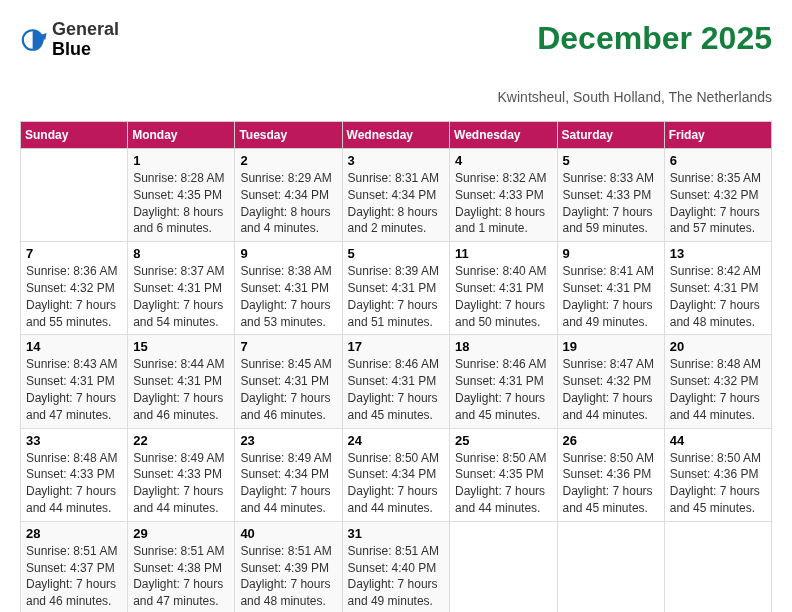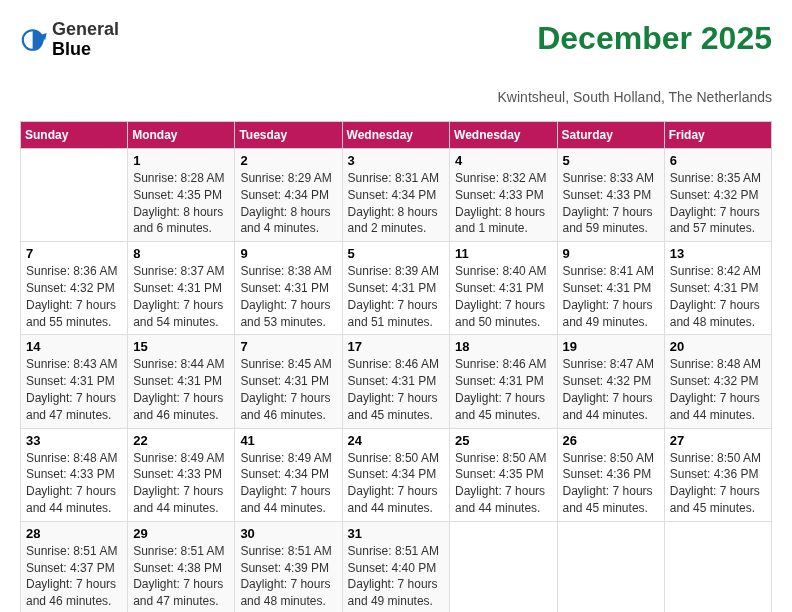--- a/index.html
+++ b/index.html
@@ -213,51 +213,51 @@
       <tr>
         <td>
         <span class="day-number">33</span>
         <span class="day-detail">Sunrise: 8:48 AM<br>Sunset: 4:33 PM<br>Daylight: 7 hours and 44 minutes.</span>
       </td>
         <td>
         <span class="day-number">22</span>
         <span class="day-detail">Sunrise: 8:49 AM<br>Sunset: 4:33 PM<br>Daylight: 7 hours and 44 minutes.</span>
       </td>
         <td>
-        <span class="day-number">41</span>
+        <span class="day-number">23</span>
         <span class="day-detail">Sunrise: 8:49 AM<br>Sunset: 4:34 PM<br>Daylight: 7 hours and 44 minutes.</span>
       </td>
         <td>
         <span class="day-number">24</span>
         <span class="day-detail">Sunrise: 8:50 AM<br>Sunset: 4:34 PM<br>Daylight: 7 hours and 44 minutes.</span>
       </td>
         <td>
         <span class="day-number">25</span>
         <span class="day-detail">Sunrise: 8:50 AM<br>Sunset: 4:35 PM<br>Daylight: 7 hours and 44 minutes.</span>
       </td>
         <td>
         <span class="day-number">26</span>
         <span class="day-detail">Sunrise: 8:50 AM<br>Sunset: 4:36 PM<br>Daylight: 7 hours and 45 minutes.</span>
       </td>
         <td>
-        <span class="day-number">27</span>
+        <span class="day-number">44</span>
         <span class="day-detail">Sunrise: 8:50 AM<br>Sunset: 4:36 PM<br>Daylight: 7 hours and 45 minutes.</span>
       </td>
       </tr>
       <tr>
         <td>
         <span class="day-number">28</span>
         <span class="day-detail">Sunrise: 8:51 AM<br>Sunset: 4:37 PM<br>Daylight: 7 hours and 46 minutes.</span>
       </td>
         <td>
         <span class="day-number">29</span>
         <span class="day-detail">Sunrise: 8:51 AM<br>Sunset: 4:38 PM<br>Daylight: 7 hours and 47 minutes.</span>
       </td>
         <td>
-        <span class="day-number">30</span>
+        <span class="day-number">40</span>
         <span class="day-detail">Sunrise: 8:51 AM<br>Sunset: 4:39 PM<br>Daylight: 7 hours and 48 minutes.</span>
       </td>
         <td>
         <span class="day-number">31</span>
         <span class="day-detail">Sunrise: 8:51 AM<br>Sunset: 4:40 PM<br>Daylight: 7 hours and 49 minutes.</span>
       </td>
         <td class="empty-cell"></td>
         <td class="empty-cell"></td>
         <td class="empty-cell"></td>
       </tr>

